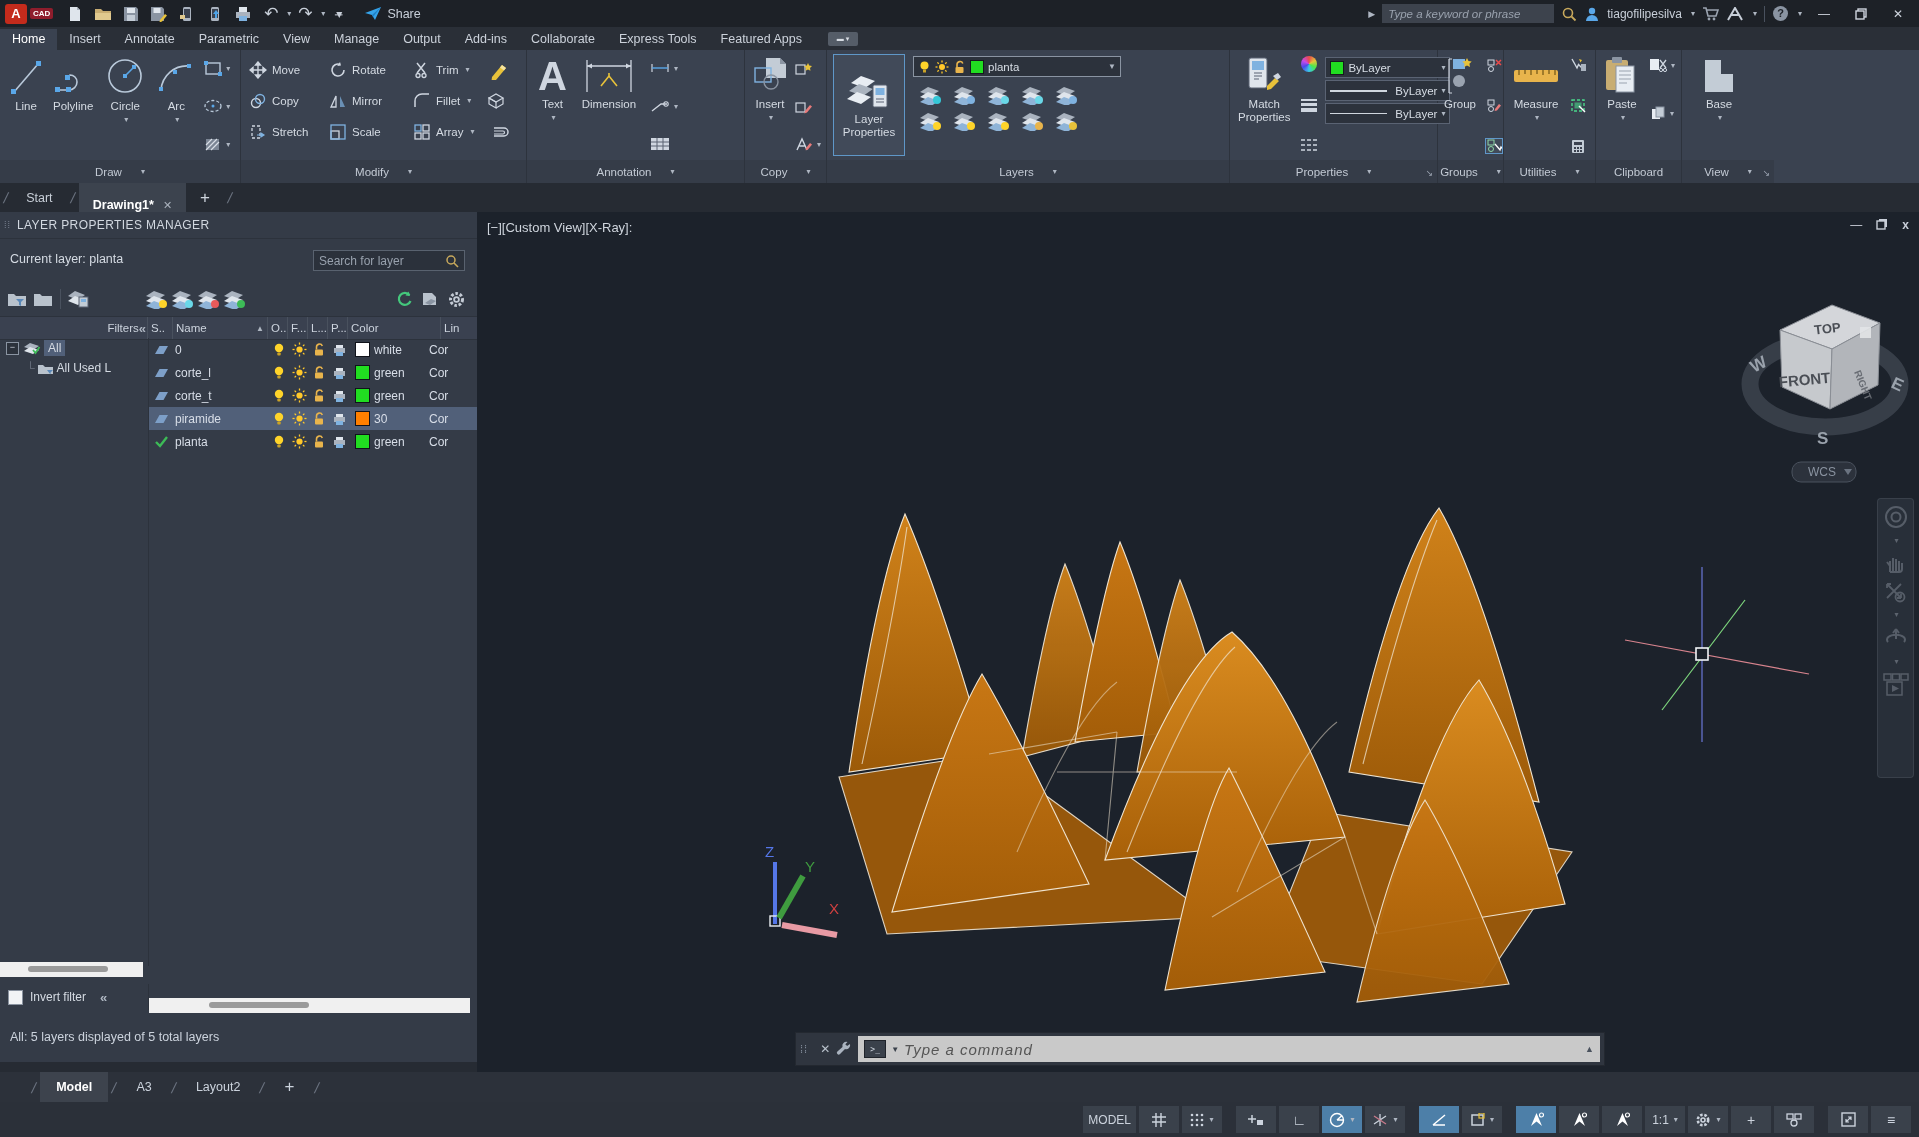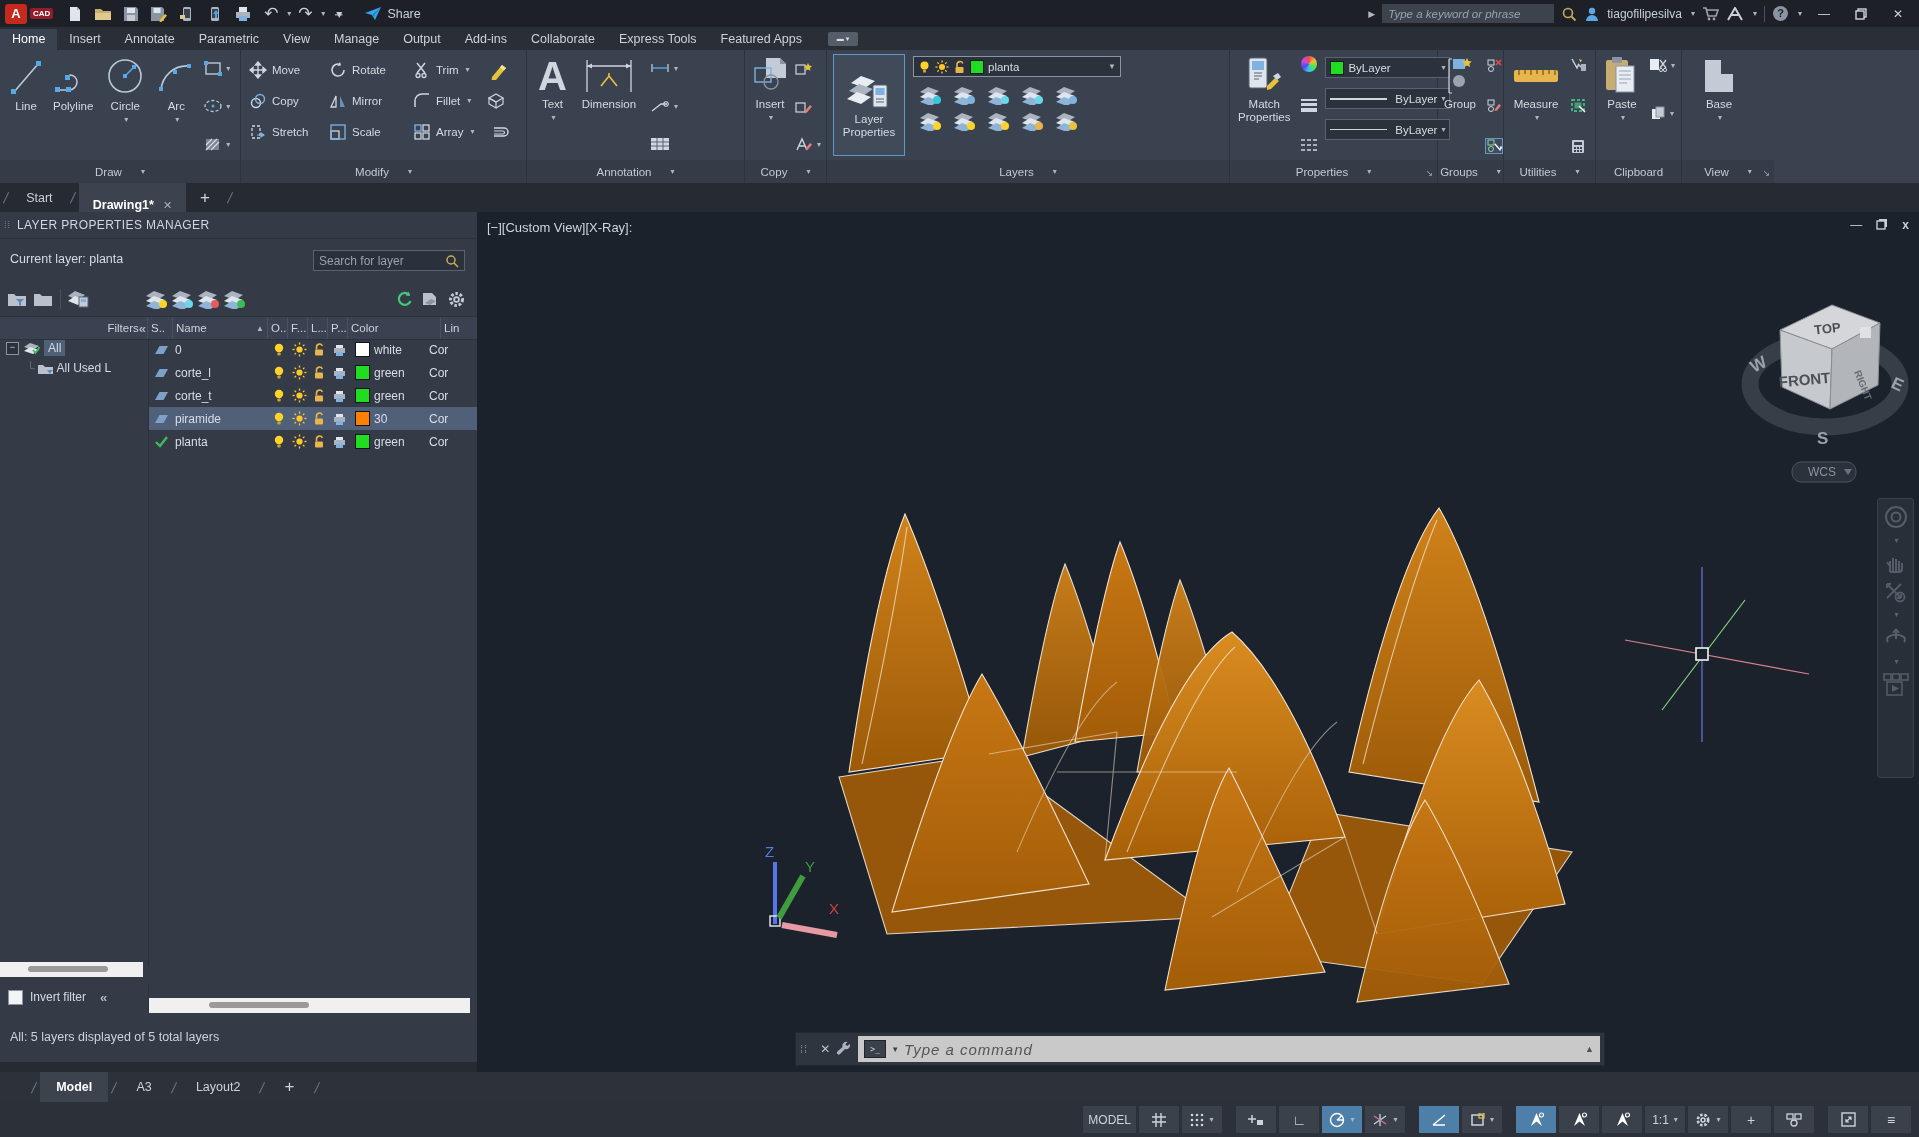--- a/index.html
+++ b/index.html
@@ -668,21 +668,21 @@
                 <rect x="1" y="5" width="16" height="3" fill="#cfd6e0"></rect>
                 <rect x="1" y="10" width="16" height="4" fill="#cfd6e0"></rect>
               </svg>
             </span>
           <span class="ic">
               <svg width="18" height="14">
                 <path d="M1,2 h16 M1,7 h16 M1,12 h16" stroke="#cfd6e0" stroke-width="1.6" stroke-dasharray="4 2"></path>
               </svg>
             </span>
         </div>
-        <div style="display:flex;flex-direction:column;gap:10px;padding-top:3px">
+        <div style="display:flex;flex-direction:column;gap:2px;padding-top:3px">
           <div class="combo" style="width:125px">
               <span class="sw" style="background:#21dd21"></span>
               <span>ByLayer</span>
               <span class="arr">▾</span>
             </div>
           <div class="combo" style="width:125px">
               <span class="lwline"></span>
               <span>ByLayer</span>
               <span class="arr">▾</span>
             </div>

